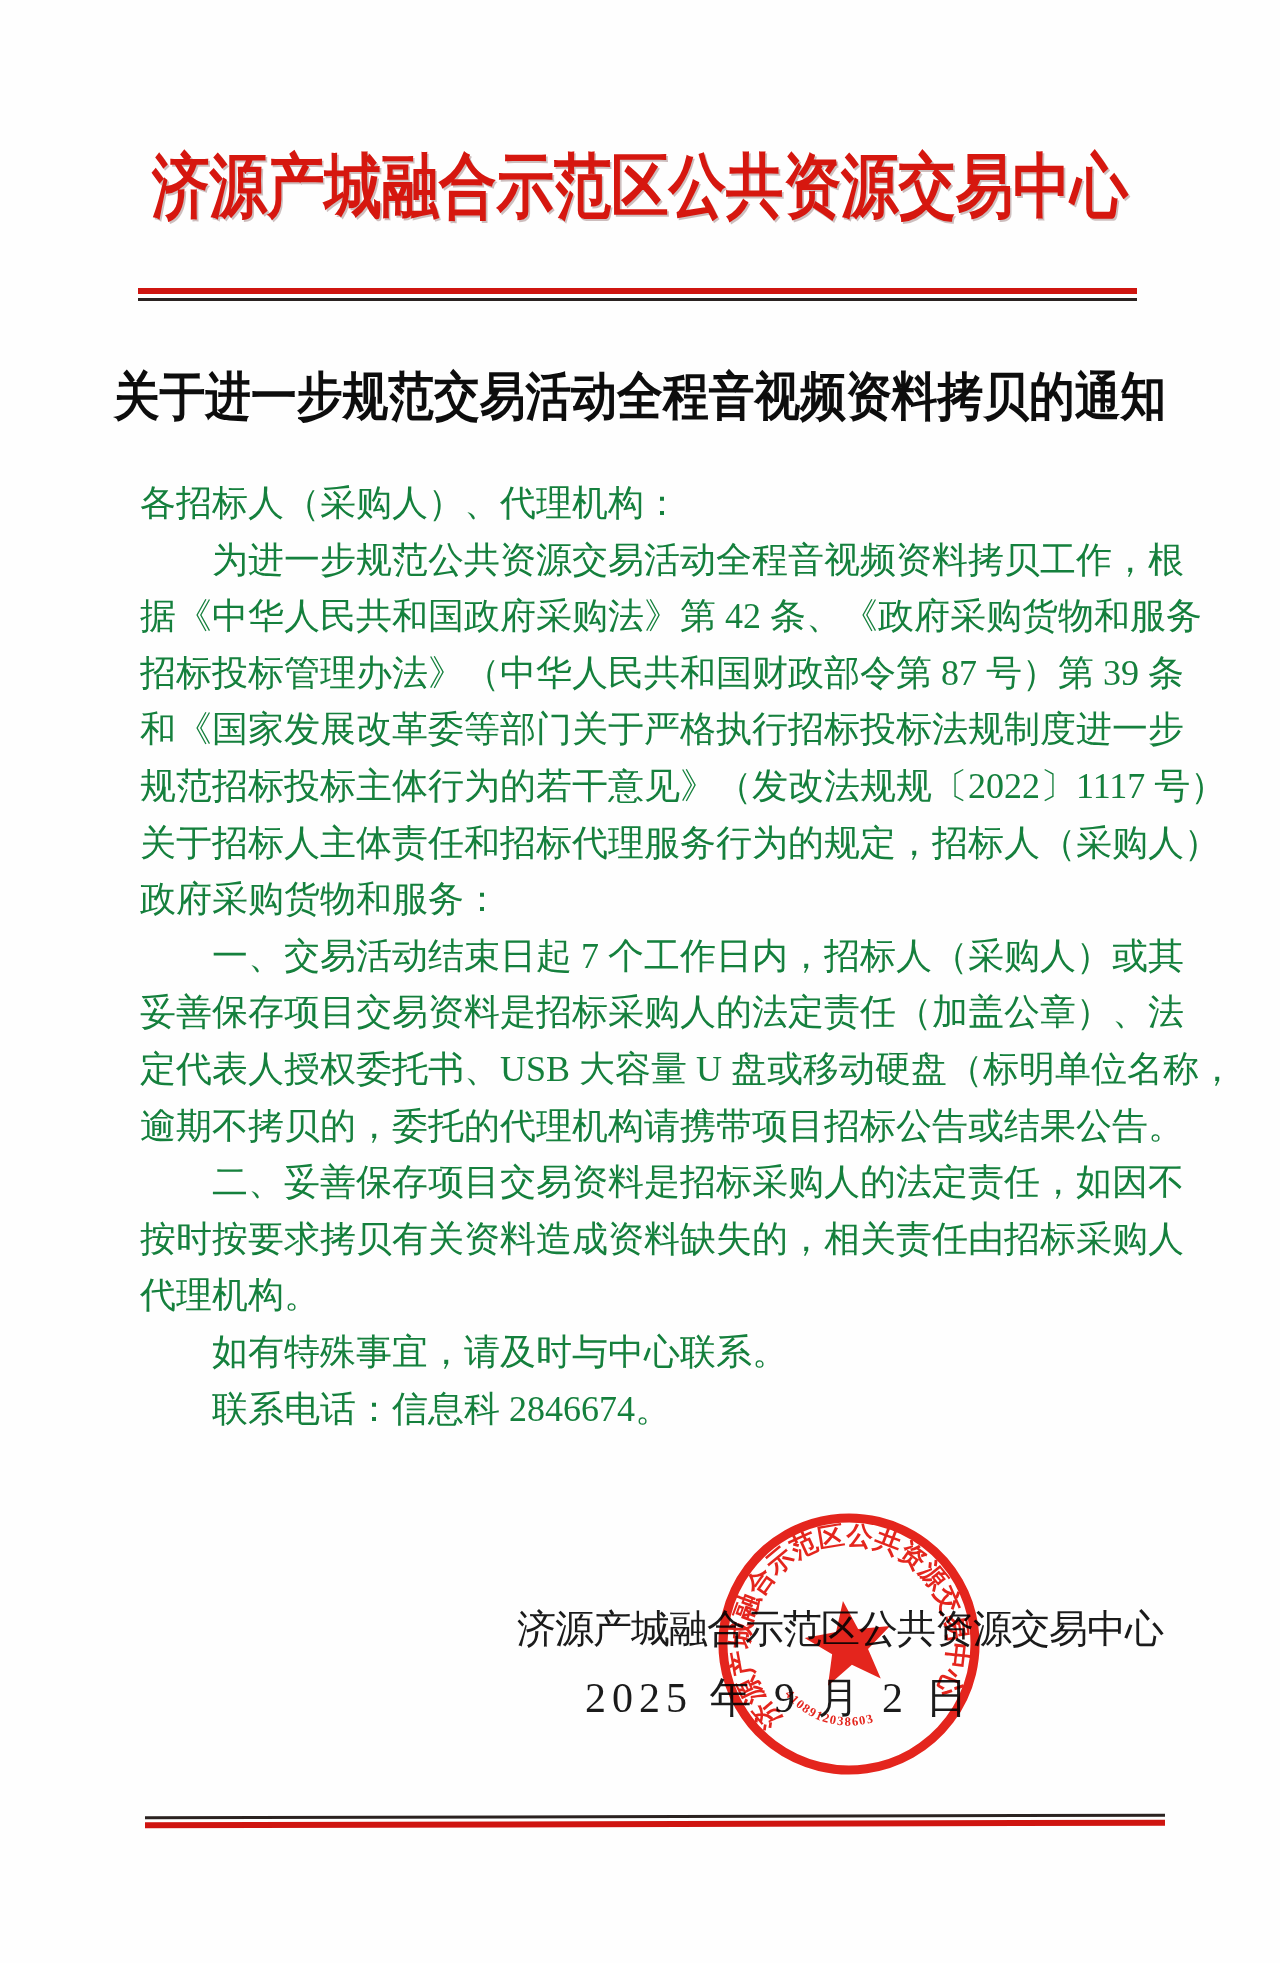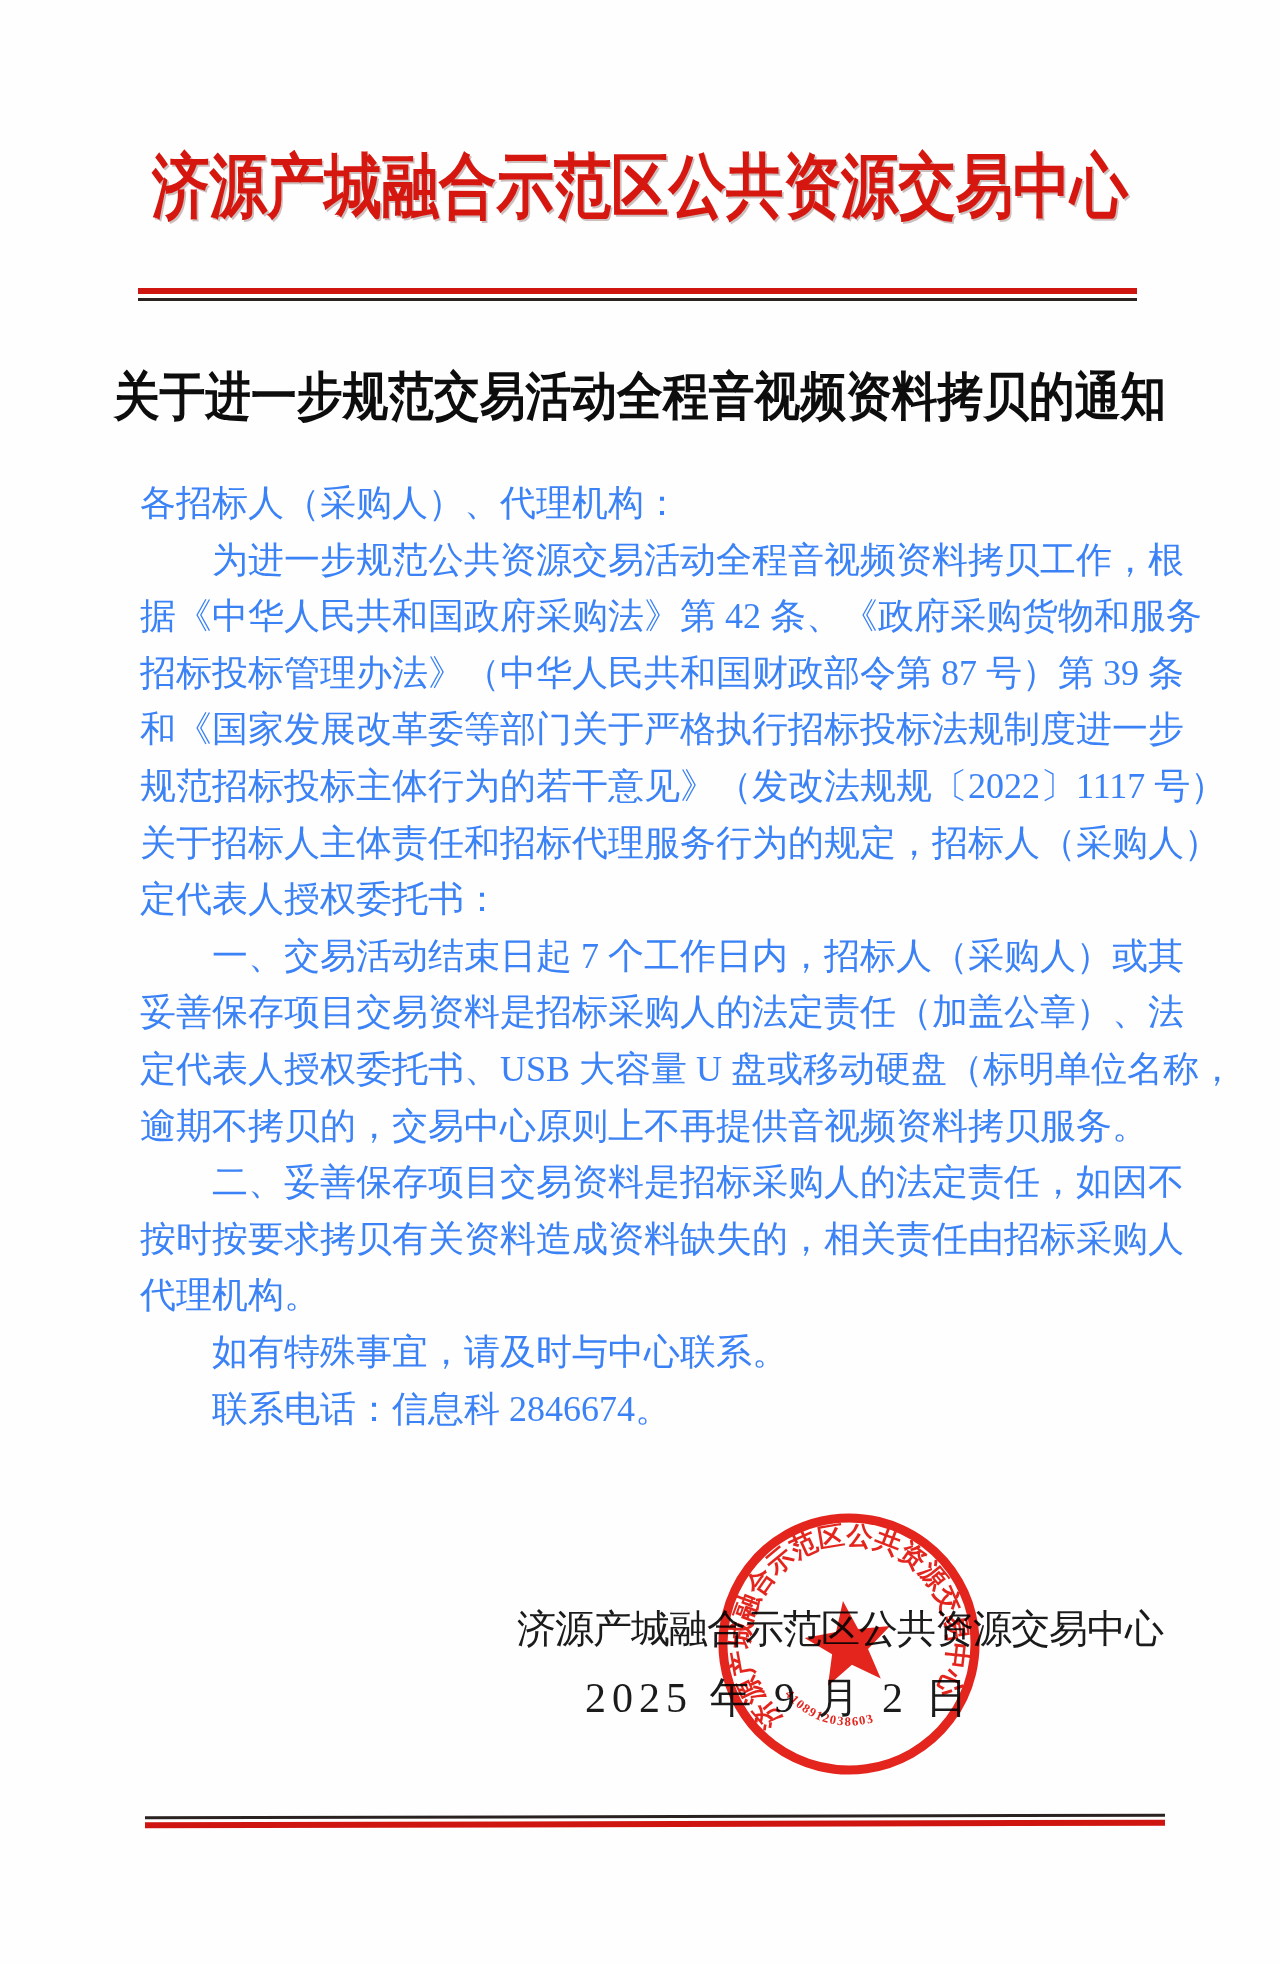--- a/index.html
+++ b/index.html
@@ -46,21 +46,21 @@
     transform-origin: 50% 50%;
     white-space: nowrap;
   }
 
   
   .body-block {
     position: absolute;
     top: 475px; left: 140px;
     width: 1025px;
     font-size: 36px;
-    color: #3b82f6;
+    color: #15803d;
     line-height: 56.6px;
   }
   .line { white-space: nowrap; }
   .indent { padding-left: 72px; }
 
   
   .sig-org {
     position: absolute;
     top: 1602px; right: 117px;
     font-size: 39px;
@@ -106,26 +106,26 @@
 
   <div class="body-block">
     <div class="line">各招标人（采购人）、代理机构：</div>
 
     <div class="line indent">为进一步规范公共资源交易活动全程音视频资料拷贝工作，根</div>
     <div class="line">据《中华人民共和国政府采购法》第 42 条、《政府采购货物和服务</div>
     <div class="line">招标投标管理办法》（中华人民共和国财政部令第 87 号）第 39 条</div>
     <div class="line">和《国家发展改革委等部门关于严格执行招标投标法规制度进一步</div>
     <div class="line">规范招标投标主体行为的若干意见》（发改法规规〔2022〕1117 号）</div>
     <div class="line">关于招标人主体责任和招标代理服务行为的规定，招标人（采购人）</div>
-    <div class="line">定代表人授权委托书：</div>
+    <div class="line">政府采购货物和服务：</div>
 
     <div class="line indent">一、交易活动结束日起 7 个工作日内，招标人（采购人）或其</div>
     <div class="line">妥善保存项目交易资料是招标采购人的法定责任（加盖公章）、法</div>
     <div class="line">定代表人授权委托书、USB 大容量 U 盘或移动硬盘（标明单位名称，</div>
-    <div class="line">逾期不拷贝的，交易中心原则上不再提供音视频资料拷贝服务。</div>
+    <div class="line">逾期不拷贝的，委托的代理机构请携带项目招标公告或结果公告。</div>
 
     <div class="line indent">二、妥善保存项目交易资料是招标采购人的法定责任，如因不</div>
     <div class="line">按时按要求拷贝有关资料造成资料缺失的，相关责任由招标采购人</div>
     <div class="line">代理机构。</div>
 
     <div class="line indent">如有特殊事宜，请及时与中心联系。</div>
     <div class="line indent">联系电话：信息科 2846674。</div>
   </div>
 
   <div class="sig-org">济源产城融合示范区公共资源交易中心</div>

